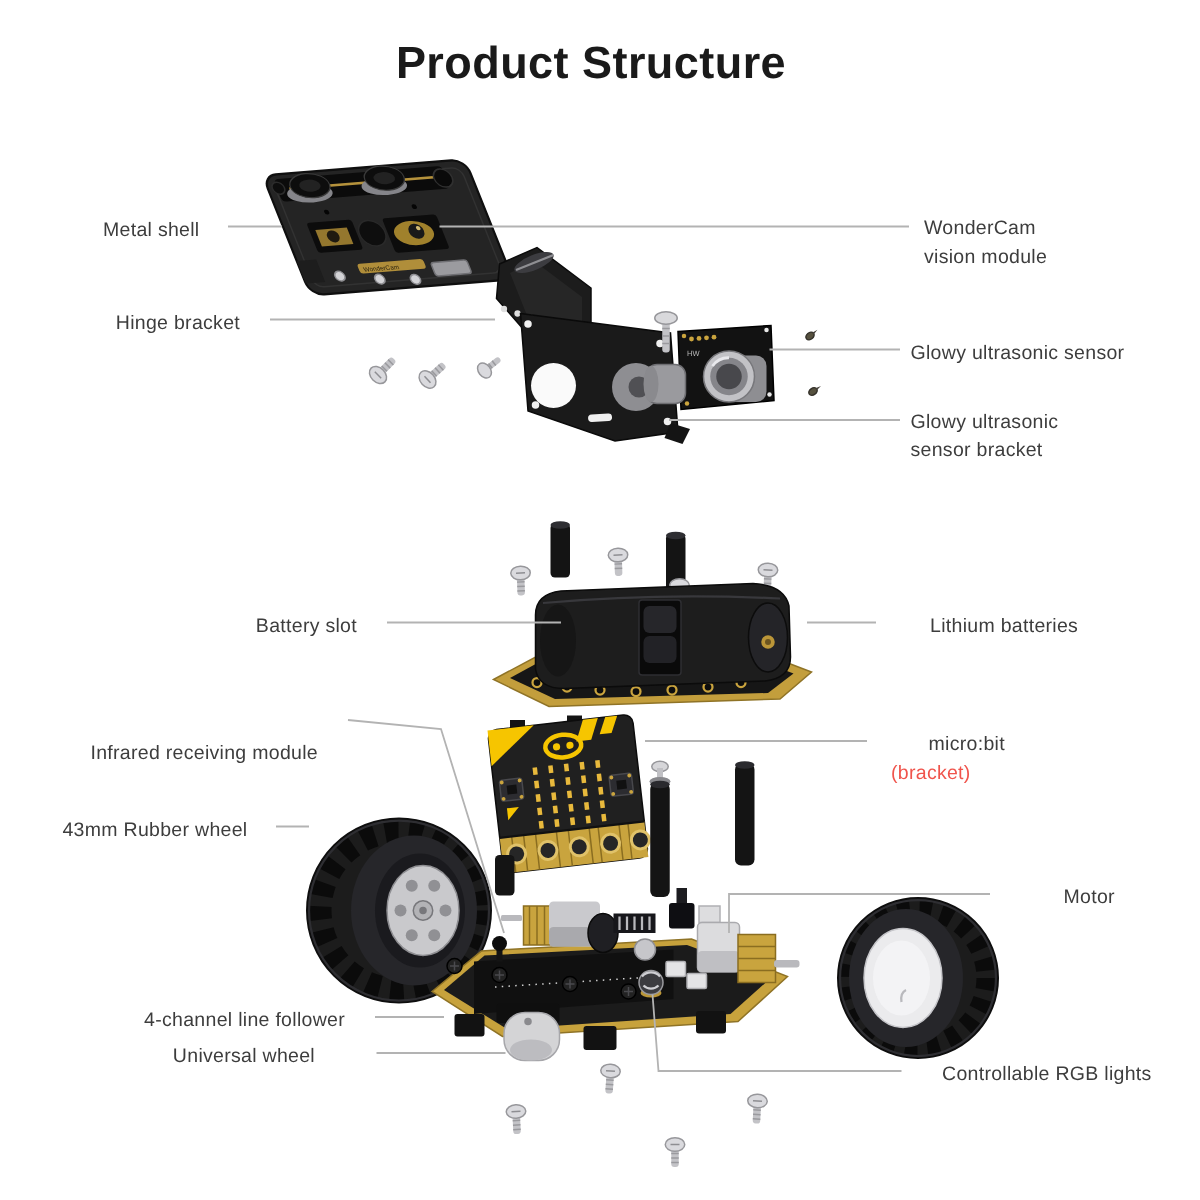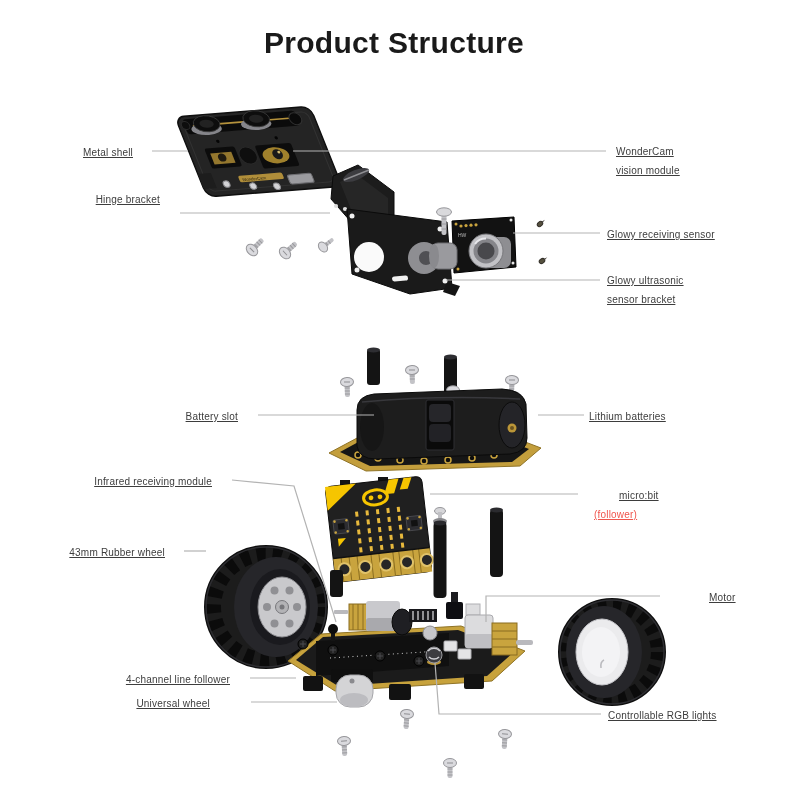--- a/index.html
+++ b/index.html
@@ -5,22 +5,22 @@
   html,body { margin:0; padding:0; background:#ffffff; }
   .canvas {
     position:relative; width:788px; height:800px; background:#ffffff;
     font-family:"Liberation Sans", sans-serif; overflow:hidden;
   }
   .title {
     position:absolute; top:26px; left:0; right:0; text-align:center;
     font-size:30px; font-weight:700; color:#1a1a1a; letter-spacing:.3px;
   }
   .lbl {
-    position:absolute; font-size:10px; color:#3d3d3d;
-    white-space:pre-line; line-height:19px; letter-spacing:.2px;text-decoration:underline;
+    position:absolute; font-size:13px; color:#3d3d3d;
+    white-space:pre-line; line-height:19px; letter-spacing:.2px;
   }
   .lbl.left-side  { text-align:right; }
   .lbl.right-side { text-align:left;  }
   .lbl.optional   { color:#f0544c; }
   svg.diagram { position:absolute; left:0; top:0; }
 </style>
 </head>
 <body>
 
 <div class="canvas">
@@ -396,30 +396,30 @@
       <path d="M184,551 H206"></path>
       <path d="M430,494 H578"></path>
       <path d="M486,622 V596 H660"></path>
       <path d="M250,678 H296"></path>
       <path d="M251,702 H337"></path>
       <path d="M435,663 L439,714 H601"></path>
     </g>
   </svg>
 
   <div class="lbl left-side" style="right:655px; top:143px;">Metal shell</div>
-  <div class="lbl left-side" style="right:628px; top:190px;">Hinge bracket</div>
+  <div class="lbl left-side" style="right:628px; top:205px;">Hinge bracket</div>
   <div class="lbl right-side" style="left:616px;  top:142px;">WonderCam
 vision module</div>
-  <div class="lbl right-side" style="left:607px;  top:225px;">Glowy receiving sensor</div>
+  <div class="lbl right-side" style="left:607px;  top:225px;">Glowy ultrasonic sensor</div>
   <div class="lbl right-side" style="left:607px;  top:271px;">Glowy ultrasonic
 sensor bracket</div>
   <div class="lbl left-side" style="right:550px; top:407px;">Battery slot</div>
-  <div class="lbl right-side" style="left:589px;  top:407px;">Lithium batteries</div>
-  <div class="lbl left-side" style="right:576px; top:472px;">Infrared receiving module</div>
+  <div class="lbl right-side" style="left:620px;  top:407px;">Lithium batteries</div>
+  <div class="lbl left-side" style="right:576px; top:492px;">Infrared receiving module</div>
   <div class="lbl right-side" style="left:596px;  top:486px;margin-left:23px;">micro:bit</div>
-  <div class="lbl right-side optional" style="left:594px; top:505px;">(follower)</div>
+  <div class="lbl right-side optional" style="left:594px; top:505px;">(bracket)</div>
   <div class="lbl left-side" style="right:623px; top:543px;">43mm Rubber wheel</div>
   <div class="lbl right-side" style="left:668px;  top:588px;margin-left:41px;">Motor</div>
   <div class="lbl left-side" style="right:558px; top:670px;">4-channel line follower</div>
   <div class="lbl left-side" style="right:578px; top:694px;">Universal wheel</div>
-  <div class="lbl right-side" style="left:608px;  top:706px;">Controllable RGB lights</div>
+  <div class="lbl right-side" style="left:628px;  top:706px;">Controllable RGB lights</div>
 
 </div>
 
 </body></html>

